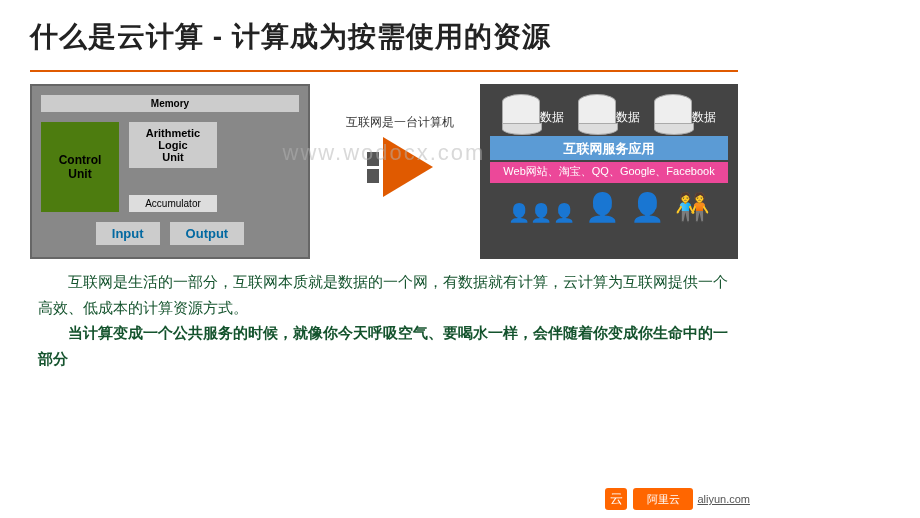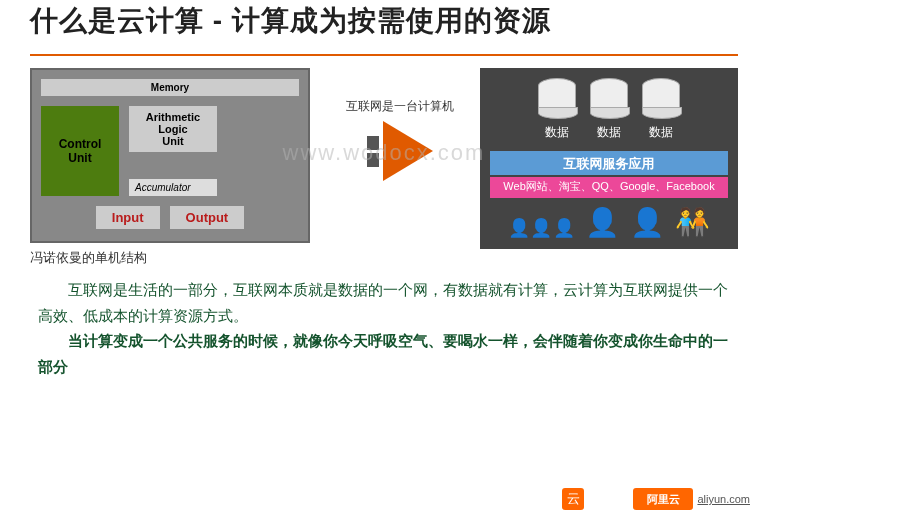--- a/index.html
+++ b/index.html
@@ -9,21 +9,21 @@
       background: #fff;
       font-family: 'Microsoft YaHei', 'SimHei', Arial, sans-serif;
       overflow: hidden;
       position: relative;
     }
 
     .slide {
       width: 768px;
       height: 518px;
       background: #fff;
-      padding: 2px 30px 10px 30px;
+      padding: 18px 30px 10px 30px;
       position: relative;
     }
 
     .title {
       font-size: 28px;
       font-weight: bold;
       color: #222;
       margin-bottom: 14px;
       letter-spacing: 1px;
     }
@@ -99,42 +99,42 @@
       font-size: 11px;
       font-weight: bold;
       color: #000;
       min-width: 90px;
     }
 
     .accumulator {
       background: #ddd;
       border: 1.5px solid #888;
       padding: 3px 6px;
+      text-align: center;
       font-size: 10px;
       color: #000;
       min-width: 80px;
       margin-top: 2px;
-      font-style: italic;
     }
 
     .io-row {
       display: flex;
       flex-direction: row;
       gap: 8px;
       justify-content: center;
       margin-top: 4px;
     }
 
     .io-btn {
       background: #ccc;
       border: 1.5px solid #888;
       padding: 4px 16px;
       font-size: 13px;
       font-weight: bold;
-      color: #b91c1c;
+      color: #0369a1;
       text-align: center;
       min-width: 65px;
     }
 
     .diagram-label {
       font-size: 13px;
       color: #333;
       margin-top: 6px;
       text-align: left;
     }
@@ -201,21 +201,21 @@
     .data-icons-row {
       display: flex;
       flex-direction: row;
       gap: 14px;
       justify-content: center;
       margin-bottom: 10px;
     }
 
     .data-icon {
       display: flex;
-      flex-direction: column;
+      flex-direction: row;
       align-items: center;
       justify-content: flex-end;
     }
 
     .cylinder {
       width: 38px;
       height: 32px;
       background: #eee;
       border-radius: 50% 50% 0 0 / 8px 8px 0 0;
       border: 1.5px solid #aaa;
@@ -340,22 +340,21 @@
     .aliyun-logo {
       width: 60px;
       height: 22px;
       background: #ff6600;
       border-radius: 3px;
       display: flex;
       align-items: center;
       justify-content: center;
       color: #fff;
       font-size: 11px;
-      font-weight: bold;
-      margin-left: 43px;
+      font-weight: normal;
     }
 
     .aliyun-icon {
       width: 22px;
       height: 22px;
       background: #ff6600;
       border-radius: 3px;
       display: flex;
       align-items: center;
       justify-content: center;
@@ -395,21 +394,20 @@
           <div class="alu-block">
             <div class="alu-unit">Arithmetic<br>Logic<br>Unit</div>
             <div class="accumulator">Accumulator</div>
           </div>
         </div>
         <div class="io-row">
           <div class="io-btn">Input</div>
           <div class="io-btn">Output</div>
         </div>
       </div>
-      <div class="diagram-label">冯诺依曼的单机结构</div>
     </div>
 
     <div class="arrow-section">
       <div class="arrow-label">互联网是一台计算机</div>
       <div class="arrow-shape">
         <div class="arrow-bars">
           <div class="arrow-bar"></div>
           <div class="arrow-bar"></div>
         </div>
         <div class="arrow-triangle"></div>

